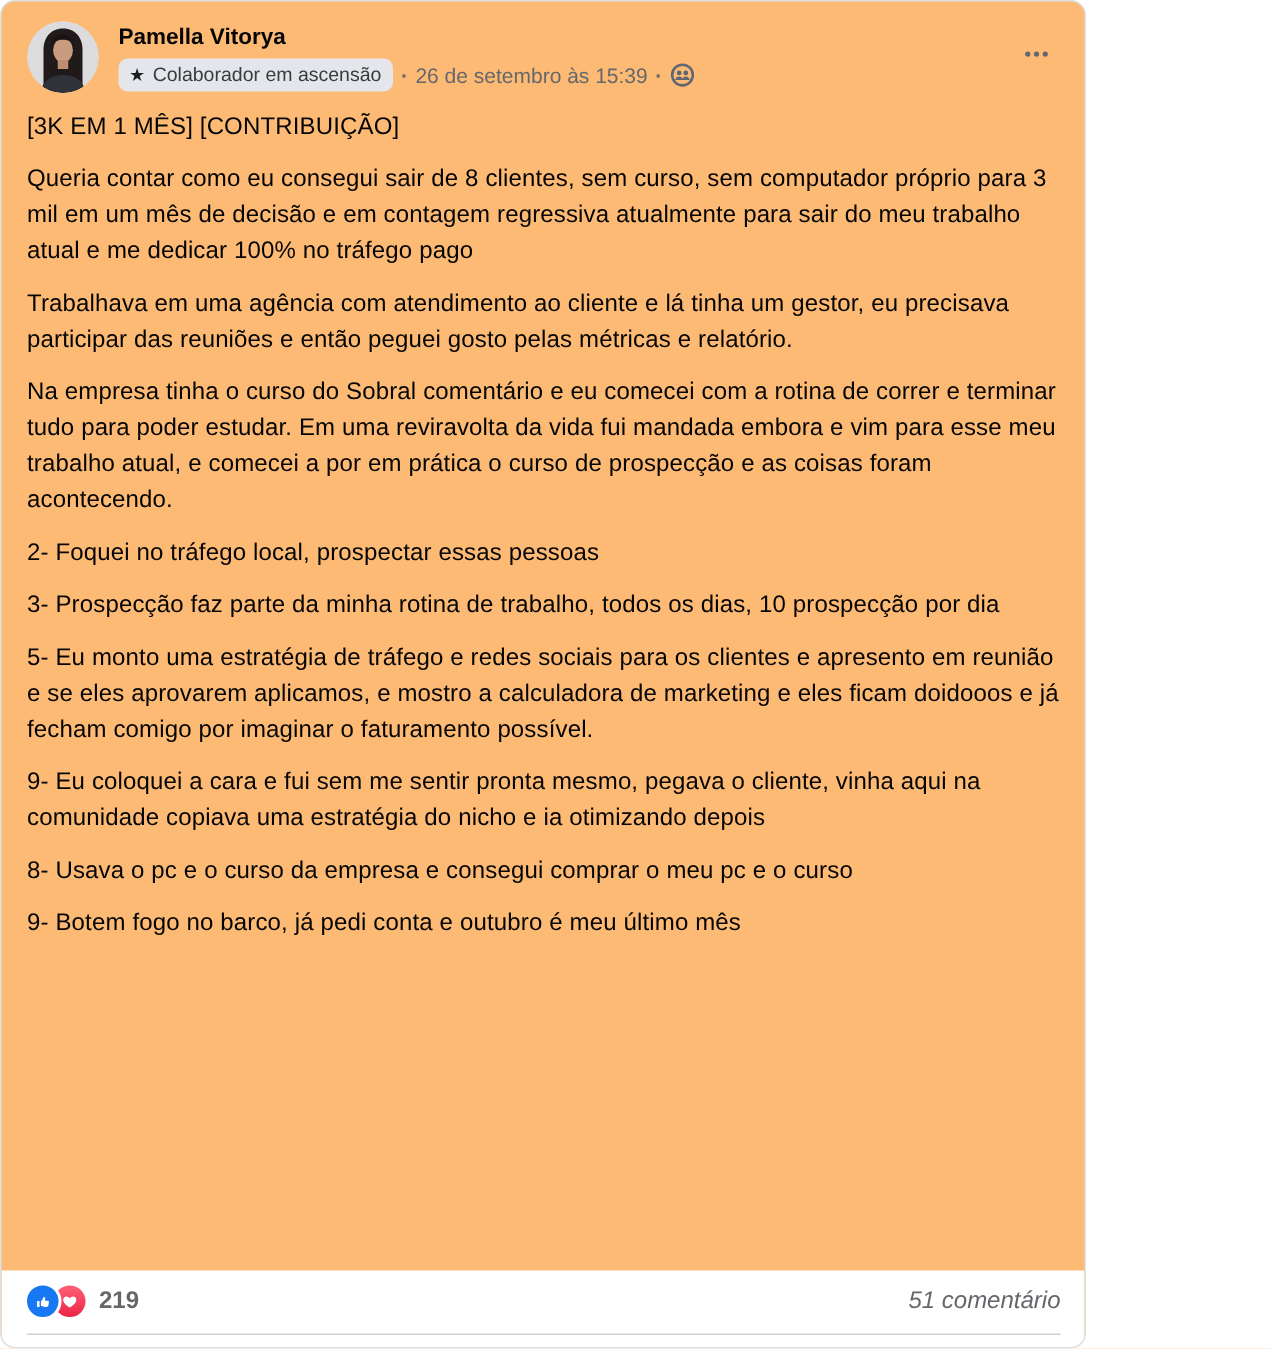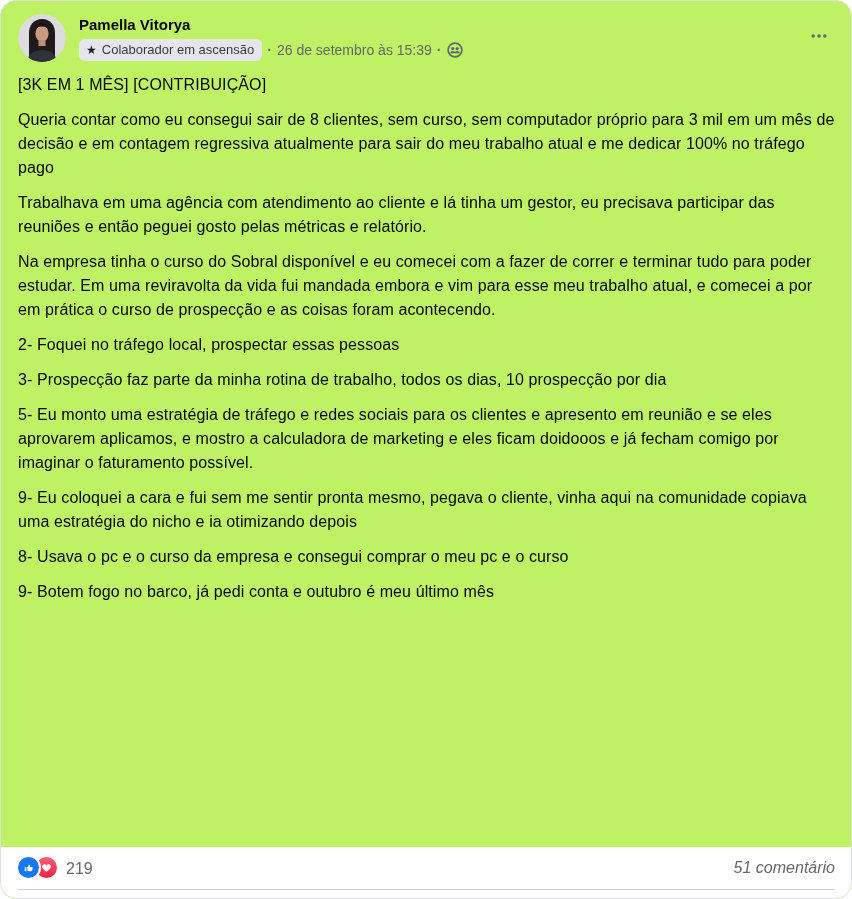--- a/index.html
+++ b/index.html
@@ -7,25 +7,25 @@
     padding: 0;
     width: 852px;
     height: 899px;
     overflow: hidden;
     background: #ffffff;
     font-family: "Liberation Sans", "DejaVu Sans", sans-serif;
   }
   .card {
     position: relative;
     box-sizing: border-box;
-    width: 852px;
+    width: 724px;
     height: 899px;
-    background: #bef264;
+    background: #fdba74;
     border: 1px solid #dcdfe4;
-    border-radius: 16px;
+    border-radius: 10px;
     overflow: hidden;
   }
   
   .header {
     display: flex;
     align-items: flex-start;
     padding: 13px 16px 8px 17px;
   }
   .avatar {
     width: 48px;
@@ -116,22 +116,23 @@
     background: #ffffff;
   }
   .footer-row {
     display: flex;
     align-items: center;
     justify-content: space-between;
     padding: 10px 16px 11px 17px;
   }
   .reactions {
     display: flex;
-    align-items: flex-end;
-    cursor: pointer;
+    align-items: center;
+    cursor: pointer;
+    font-weight: bold;
   }
   .reaction {
     width: 21px;
     height: 21px;
     border-radius: 50%;
     display: inline-flex;
     align-items: center;
     justify-content: center;
     box-shadow: 0 0 0 2px #ffffff;
   }
@@ -209,21 +210,21 @@
         <circle cx="12" cy="12" r="2.1" fill="#606770"></circle>
         <circle cx="19" cy="12" r="2.1" fill="#606770"></circle>
       </svg>
     </button>
   </div>
 
   <div class="content">
     <p>[3K EM 1 MÊS] [CONTRIBUIÇÃO]</p>
     <p>Queria contar como eu consegui sair de 8 clientes, sem curso, sem computador próprio para 3 mil em um mês de decisão e em contagem regressiva atualmente para sair do meu trabalho atual e me dedicar 100% no tráfego pago</p>
     <p>Trabalhava em uma agência com atendimento ao cliente e lá tinha um gestor, eu precisava participar das reuniões e então peguei gosto pelas métricas e relatório.</p>
-    <p>Na empresa tinha o curso do Sobral disponível e eu comecei com a fazer de correr e terminar tudo para poder estudar. Em uma reviravolta da vida fui mandada embora e vim para esse meu trabalho atual, e comecei a por em prática o curso de prospecção e as coisas foram acontecendo.</p>
+    <p>Na empresa tinha o curso do Sobral comentário e eu comecei com a rotina de correr e terminar tudo para poder estudar. Em uma reviravolta da vida fui mandada embora e vim para esse meu trabalho atual, e comecei a por em prática o curso de prospecção e as coisas foram acontecendo.</p>
     <p>2- Foquei no tráfego local, prospectar essas pessoas</p>
     <p>3- Prospecção faz parte da minha rotina de trabalho, todos os dias, 10 prospecção por dia</p>
     <p>5- Eu monto uma estratégia de tráfego e redes sociais para os clientes e apresento em reunião e se eles aprovarem aplicamos, e mostro a calculadora de marketing e eles ficam doidooos e já fecham comigo por imaginar o faturamento possível.</p>
     <p>9- Eu coloquei a cara e fui sem me sentir pronta mesmo, pegava o cliente, vinha aqui na comunidade copiava uma estratégia do nicho e ia otimizando depois</p>
     <p>8- Usava o pc e o curso da empresa e consegui comprar o meu pc e o curso</p>
     <p>9- Botem fogo no barco, já pedi conta e outubro é meu último mês</p>
   </div>
 
   <div class="footer">
     <div class="footer-row">

